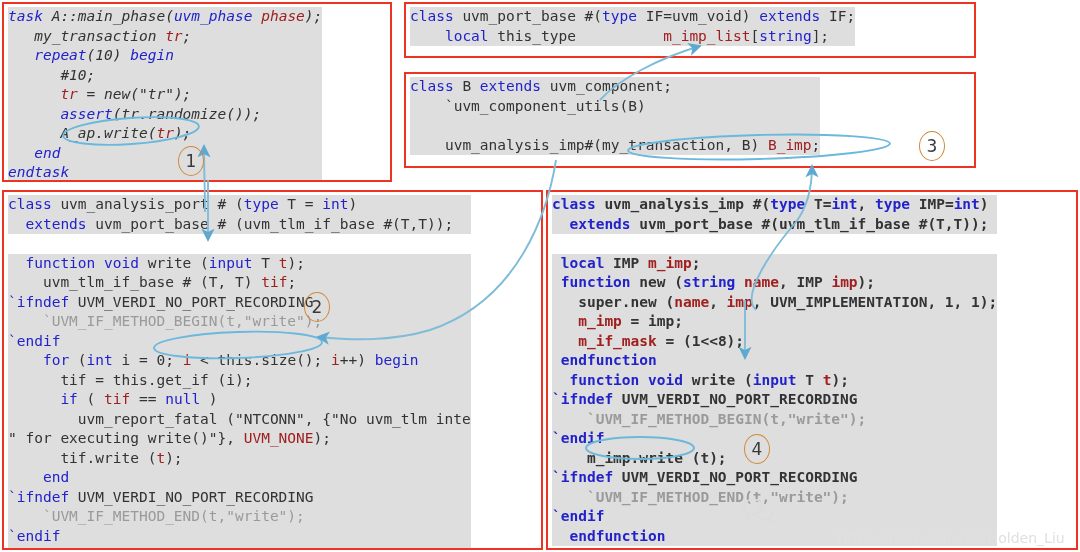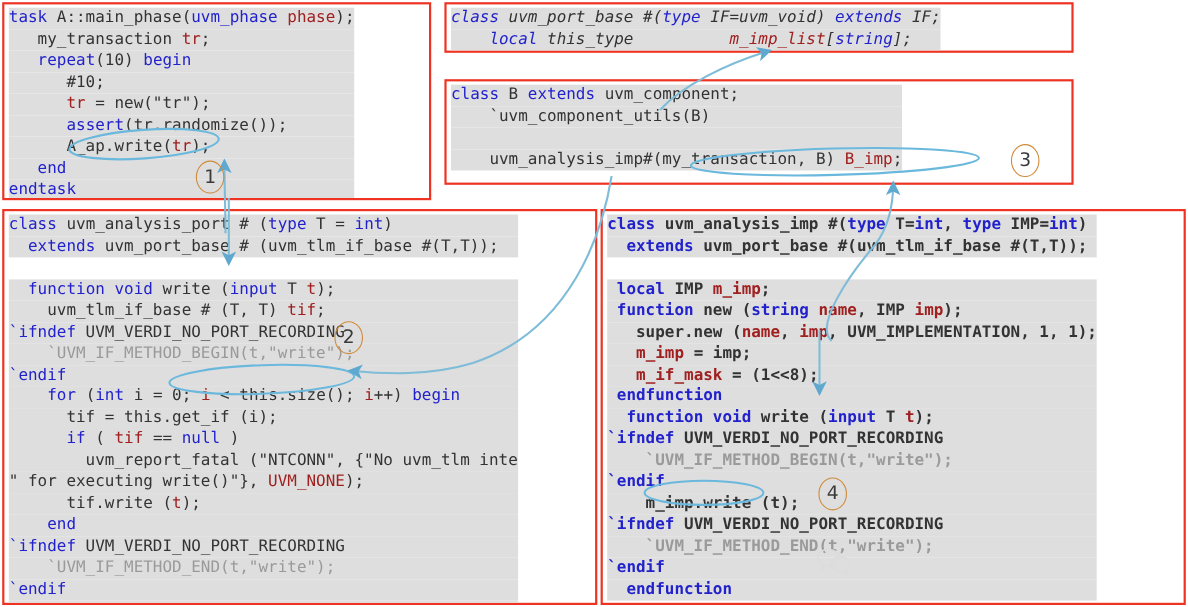--- a/index.html
+++ b/index.html
@@ -30,22 +30,22 @@
     color:#333333;
   }
   .code .ln{ display:block; height:19.5px; }
   .code .ln.hl{ background:#dedede; }
   .kw{color:#2222cc;}
   .rd{color:#a02020;}
   .gy{color:#9a9a9a;}
   .bk{color:#333333;}
 
   
-  #panel-main   { left:2px;   top:2px;   width:390px;  height:180px; }
-  #panel-portbase{ left:404px; top:2px;   width:572px;  height:46px;font-style:italic; }
+  #panel-main   { left:2px;   top:2px;   width:390px;  height:180px;font-style:italic; }
+  #panel-portbase{ left:404px; top:2px;   width:572px;  height:56px; }
   #panel-classb { left:404px; top:72px;  width:572px;  height:96px; }
   #panel-aport  { left:2px;   top:190px; width:541px;  height:360px; }
   #panel-aimp   { left:546px; top:190px; width:532px;  height:360px;font-weight:bold; }
 
   
   svg.ov{position:absolute;left:0;top:0;width:1080px;height:552px;pointer-events:none;}
 
   .marker{
     position:absolute;
     width:26px;height:30px;
@@ -141,14 +141,15 @@
   <div class="marker" id="marker-2" style="left:304px;top:292px;">2</div>
   <div class="marker" id="marker-3" style="left:919px;top:131px;">3</div>
   <div class="marker" id="marker-4" style="left:744px;top:434px;">4</div>
 
   <svg id="wm-icon" viewBox="0 0 34 26">
     <ellipse cx="11" cy="10" rx="9.5" ry="7.6" fill="none" stroke="#dcdcdc" stroke-width="1.6"></ellipse>
     <path d="M6,16 L4,21 L9,18" fill="none" stroke="#dcdcdc" stroke-width="1.6"></path>
     <ellipse cx="22" cy="16" rx="8.5" ry="6.8" fill="none" stroke="#dcdcdc" stroke-width="1.6"></ellipse>
     <path d="M27,21 L29,25 L25,23" fill="none" stroke="#dcdcdc" stroke-width="1.6"></path>
   </svg>
+  <div id="wm-url">https://blog.csdn.net/Holden_Liu</div>
 
 </div>
 
 </body></html>

